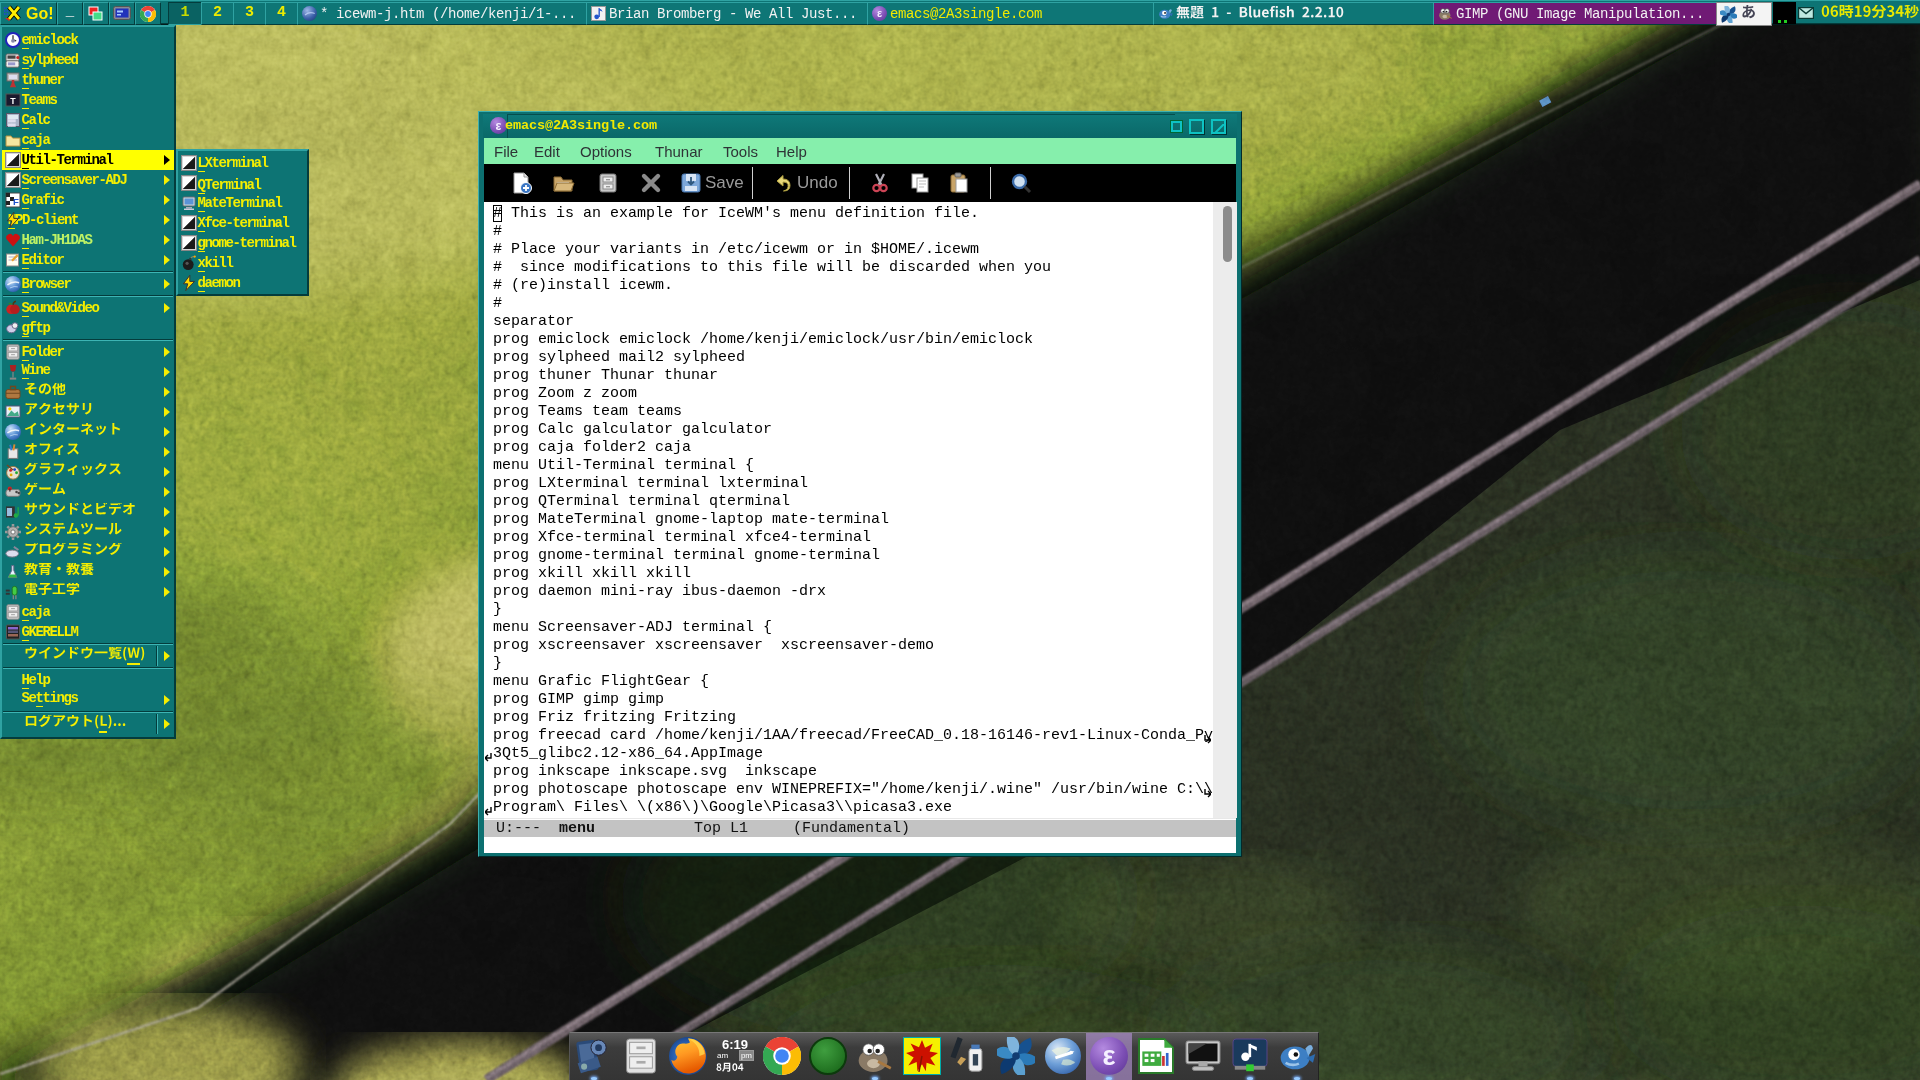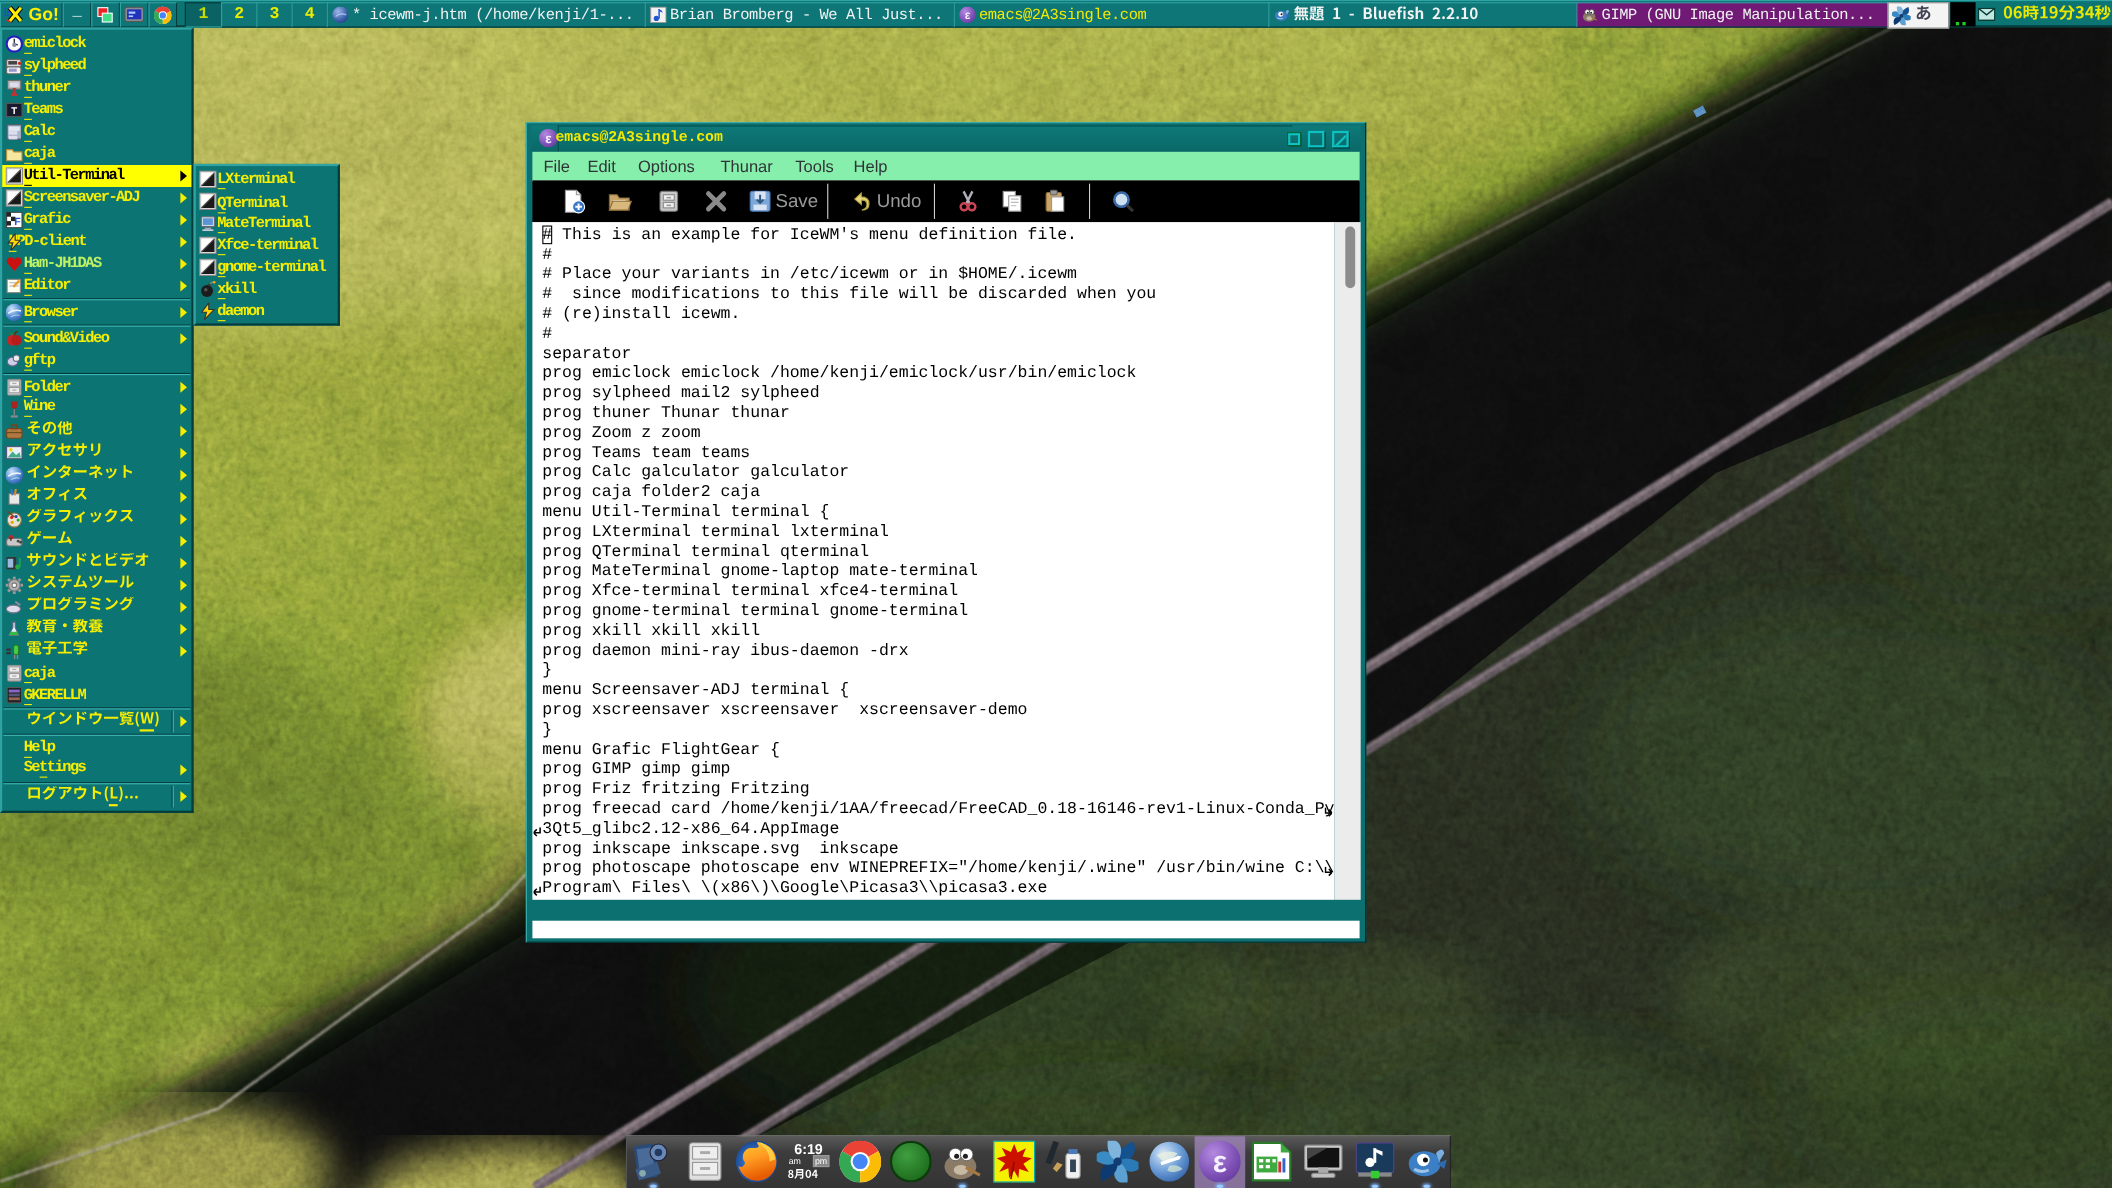--- a/index.html
+++ b/index.html
@@ -236,20 +236,23 @@
       <div style="position:absolute;left:1px;top:601px;width:7px;height:10px"><svg width="7" height="10">
           <path d="M6 0 V5 H0 M3 2 L0 5 L3 8" stroke="#000" stroke-width="1.4" fill="none"></path>
         </svg></div>
       <div style="position:absolute;left:1px;top:547px;width:7px;height:10px"><svg width="7" height="10">
           <path d="M6 0 V5 H0 M3 2 L0 5 L3 8" stroke="#000" stroke-width="1.4" fill="none"></path>
         </svg></div>
     </div>
     <div style="position:absolute;left:734px;top:90px;width:24px;height:616px;background:#ececec">
       <div style="position:absolute;left:10px;top:4px;width:9px;height:56px;background:#8c8c8c;border-radius:5px"></div>
     </div>
+    <div style="position:absolute;left:5px;top:706px;right:5px;height:18px;background:#c3c3c3;border-top:1px solid #e8e8e8;border-bottom:1px solid #8a8a8a;box-shadow:0 1px 0 #fff inset">
+      <span style="position:absolute;left:12px;top:1px;font:15px 'Liberation Mono';color:#111;white-space:pre">U:---  <b>menu</b>           Top L1     (Fundamental)</span>
+    </div>
     <div style="position:absolute;left:5px;top:725px;right:5px;height:16px;background:#fff"></div>
   </div>
 <div style="position:absolute;left:569px;top:1032px;width:748px;height:48px;z-index:25;background:linear-gradient(#5a5a5a,#3c3c3c 30%,#343434);border-top:1px solid #777;border-left:1px solid #555;border-right:1px solid #222">
     <div style="position:absolute;left:5px;top:4px;width:38px;height:38px">
       <svg width="38" height="38" viewBox="0 0 38 38" style="display:block;">
         <rect x="3.04" y="3.8000000000000003" width="19.0" height="30.400000000000002" rx="3" fill="#2a4a78" transform="rotate(-8 11.4 19.0)"></rect>
 <rect x="5.32" y="6.84" width="13.68" height="22.8" fill="#4a6a98" transform="rotate(-8 11.4 19.0)"></rect>
 <circle cx="23.56" cy="10.64" r="7.6000000000000005" fill="#6888b8" stroke="#223"></circle>
 <circle cx="23.56" cy="10.64" r="3.42" fill="#223a60"></circle>
 <rect x="3.8000000000000003" y="23.56" width="20.900000000000002" height="10.64" fill="#3a5a88" transform="rotate(-18 11.4 28.5)"></rect>

